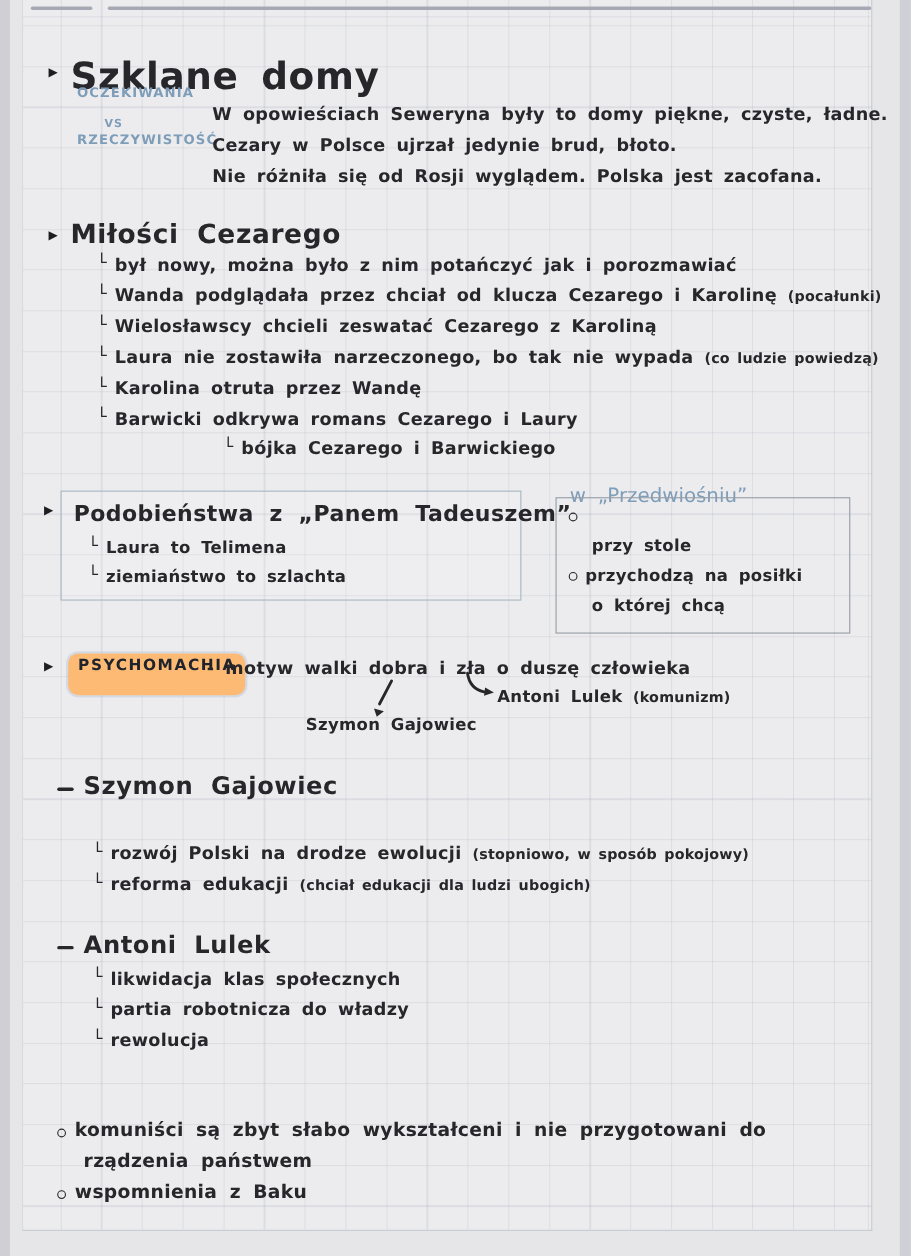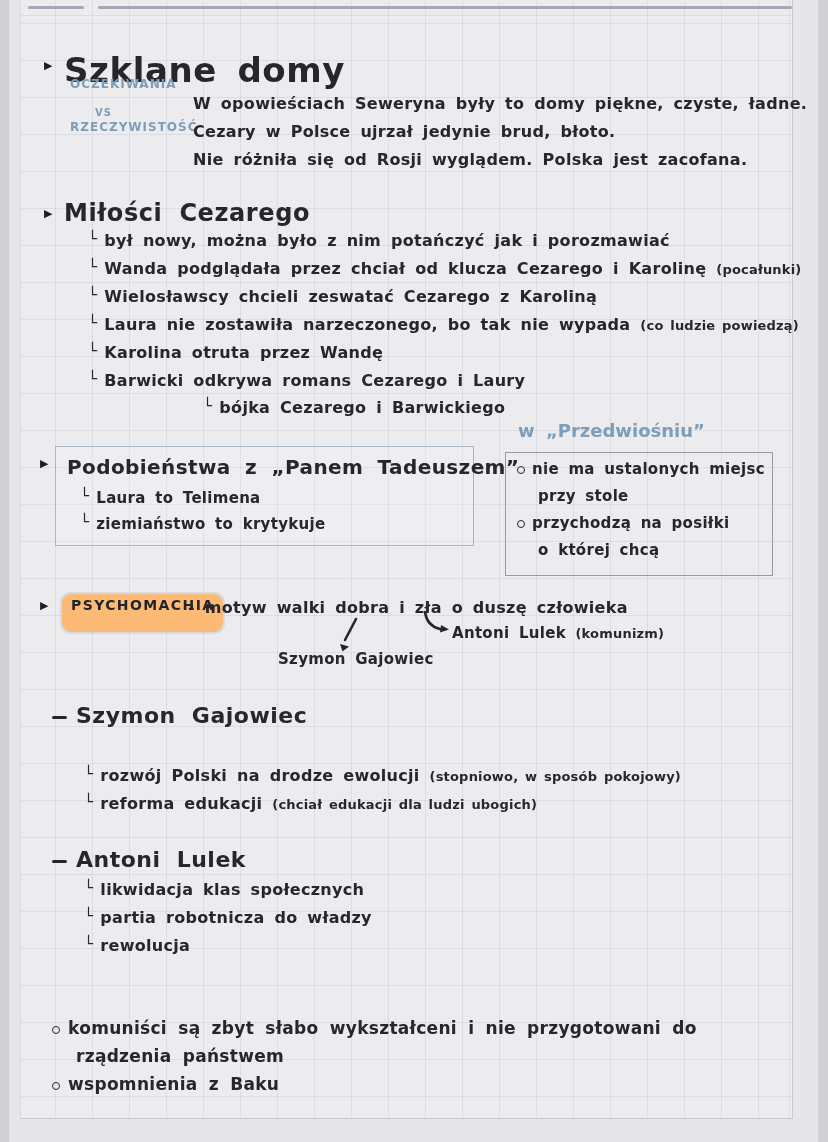--- a/index.html
+++ b/index.html
@@ -110,27 +110,26 @@
     <span class="elbow">└</span><span>bójka Cezarego i Barwickiego</span>
   </div>
 
   <div class="abs boxed" style="left:55px;top:446px;width:417px;height:98px;"></div>
   <span class="abs tri" style="left:40px;top:458px;">▶</span>
   <span class="abs box-head" style="left:67px;top:455px;">Podobieństwa z „Panem Tadeuszem”</span>
   <div class="abs hand sub-line" style="left:80px;top:488px;font-size:15px;">
     <span class="elbow">└</span><span>Laura to Telimena</span>
   </div>
   <div class="abs hand sub-line" style="left:80px;top:514px;font-size:15px;">
-    <span class="elbow">└</span><span>ziemiaństwo to krytykuje</span>
+    <span class="elbow">└</span><span>ziemiaństwo to szlachta</span>
   </div>
 
-  <span class="abs accent" style="left:518px;top:420px;font-size:18px;font-weight:700;word-spacing:5px;white-space:nowrap;">w „Przedwiośniu”</span>
+  <span class="abs accent" style="left:518px;top:440px;font-size:18px;font-weight:400;word-spacing:5px;white-space:nowrap;">w „Przedwiośniu”</span>
   <div class="abs box-right" style="left:505px;top:452px;width:266px;height:122px;"></div>
   <span class="abs ring" style="left:517px;top:466px;"></span>
-  <span class="abs hand sub-line" style="left:532px;top:459px;font-size:15px;">nie ma ustalonych miejsc</span>
   <span class="abs hand sub-line" style="left:538px;top:486px;font-size:15px;">przy stole</span>
   <span class="abs ring" style="left:517px;top:520px;"></span>
   <span class="abs hand sub-line" style="left:532px;top:513px;font-size:15px;">przychodzą na posiłki</span>
   <span class="abs hand sub-line" style="left:538px;top:540px;font-size:15px;">o której chcą</span>
 
   <span class="abs tri" style="left:40px;top:600px;">▶</span>
   <span class="abs chip" style="left:62px;top:594px;">PSYCHOMACHIA</span>
   <span class="abs hand sub-line" style="left:188px;top:598px;">- motyw walki dobra i zła o duszę człowieka</span>
 
   <svg class="abs" style="left:336px;top:616px;" width="26" height="36" viewBox="0 0 26 36">

